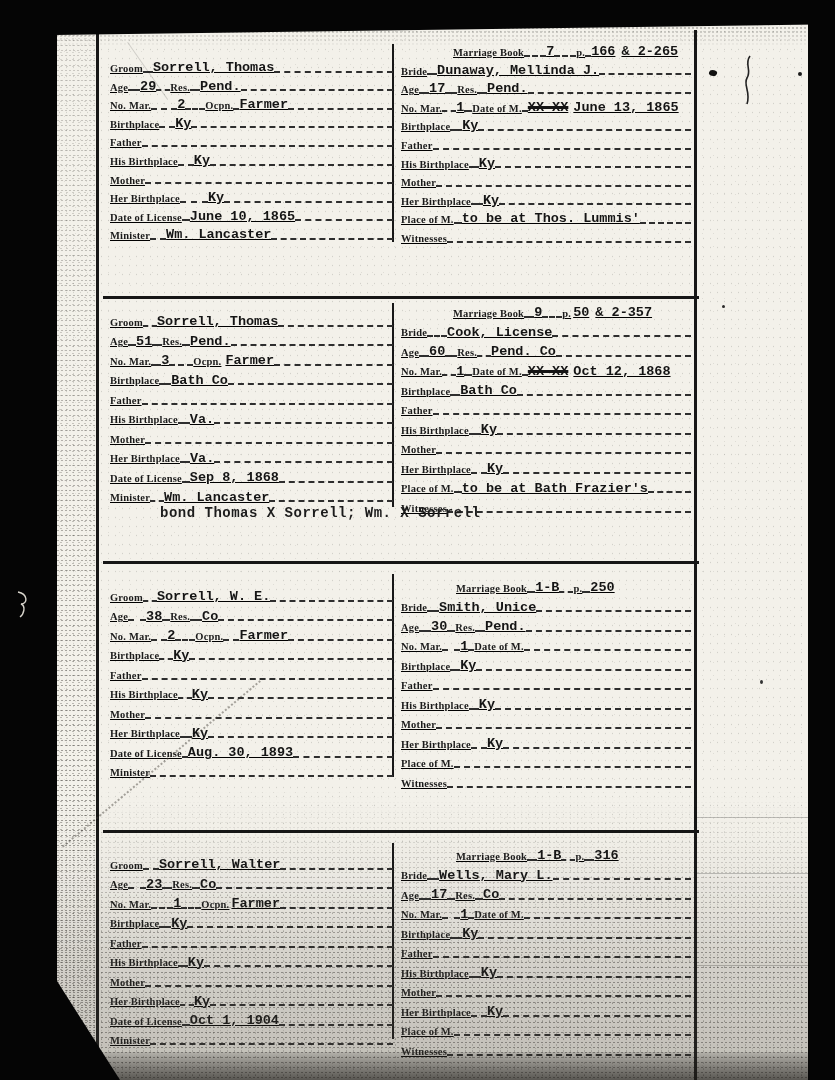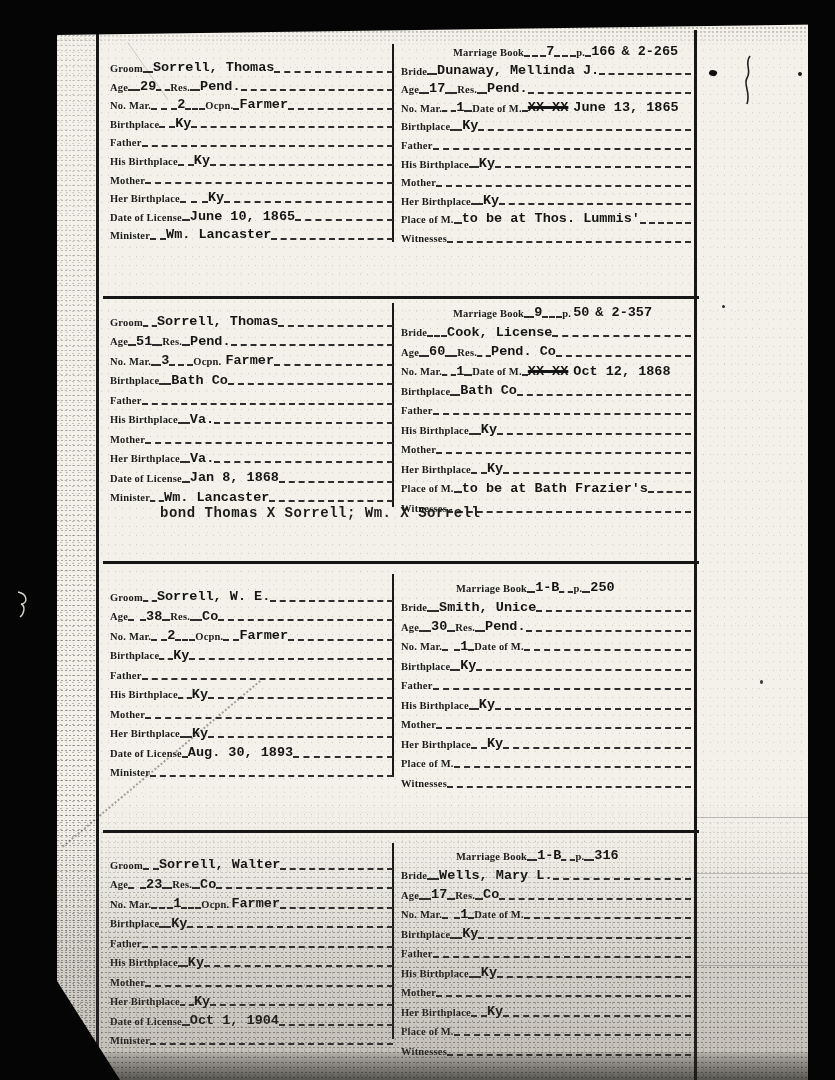--- a/index.html
+++ b/index.html
@@ -18,21 +18,21 @@
   .card-right{left:694px;top:30px;width:3px;height:1050px;}
   .divider{width:2px;left:392px;}
   .div0{top:44px;height:198px;}
   .div1{top:303px;height:204px;}
   .div2{top:574px;height:203px;}
   .div3{top:843px;height:196px;}
   .sep{position:absolute;left:103px;width:596px;height:3px;background:#161616;z-index:2;}
   .sep0{top:296px;}.sep1{top:561px;}.sep2{top:830px;}
   
   .record{position:absolute;inset:0;z-index:3;}
-  .col{position:absolute;}
+  .col{position:absolute;text-decoration:underline;}
   [data-rec="0"] .col[data-col="left"]{left:110px;top:58px;width:283px;}
   [data-rec="0"] .col[data-col="right"]{left:401px;top:42px;width:290px;}
   [data-rec="1"] .col[data-col="left"]{left:110px;top:311px;width:283px;}
   [data-rec="1"] .col[data-col="right"]{left:401px;top:302px;width:290px;}
   [data-rec="2"] .col[data-col="left"]{left:110px;top:586px;width:283px;}
   [data-rec="2"] .col[data-col="right"]{left:401px;top:577px;width:290px;}
   [data-rec="3"] .col[data-col="left"]{left:110px;top:854px;width:283px;}
   [data-rec="3"] .col[data-col="right"]{left:401px;top:845px;width:290px;}
   .row{display:flex;align-items:flex-end;height:19.5px;}
   [data-rec="0"] .row{height:18.6px;}
@@ -301,21 +301,21 @@
         </div>
         <div class="row">
           <span class="lbl">Her Birthplace</span>
           <span class="ldr" style="width: 10px;"></span>
           <span class="val">Va.</span>
           <span class="ldr fill"></span>
         </div>
         <div class="row">
           <span class="lbl">Date of License</span>
           <span class="ldr" style="width: 8px;"></span>
-          <span class="val">Jan 8, 1868</span>
+          <span class="val">Sep 8, 1868</span>
           <span class="ldr fill"></span>
         </div>
         <div class="row">
           <span class="lbl">Minister</span>
           <span class="ldr" style="width: 14px;"></span>
           <span class="val">Wm. Lancaster</span>
           <span class="ldr fill"></span>
         </div>
       </div>
     <div class="col" data-col="right">

